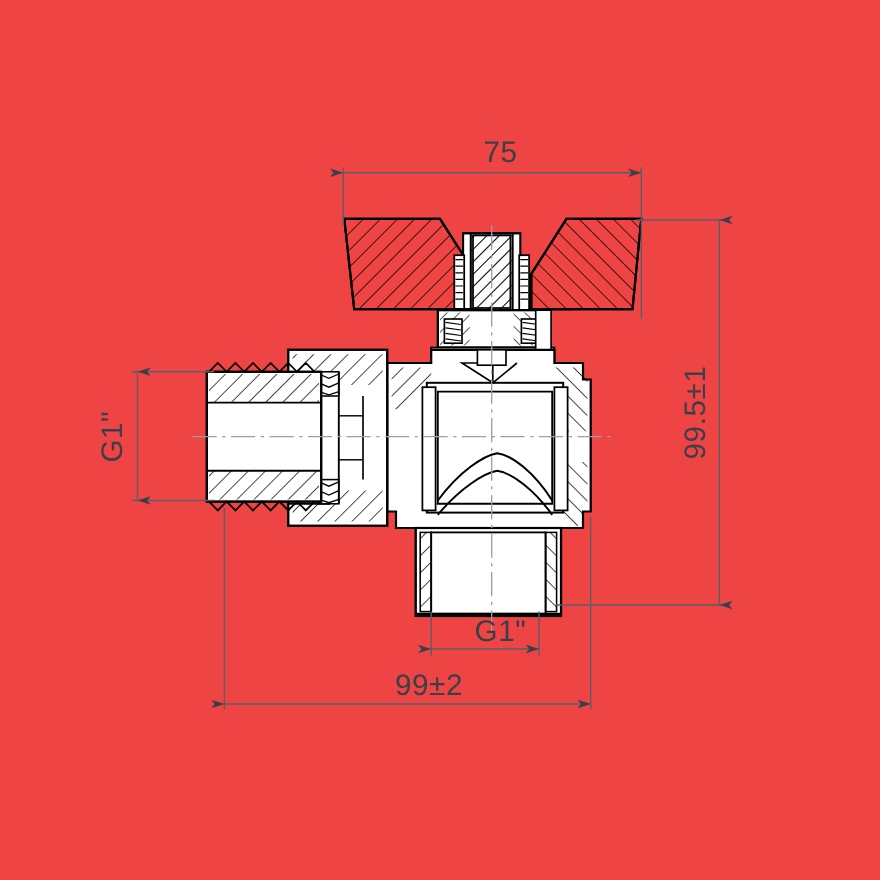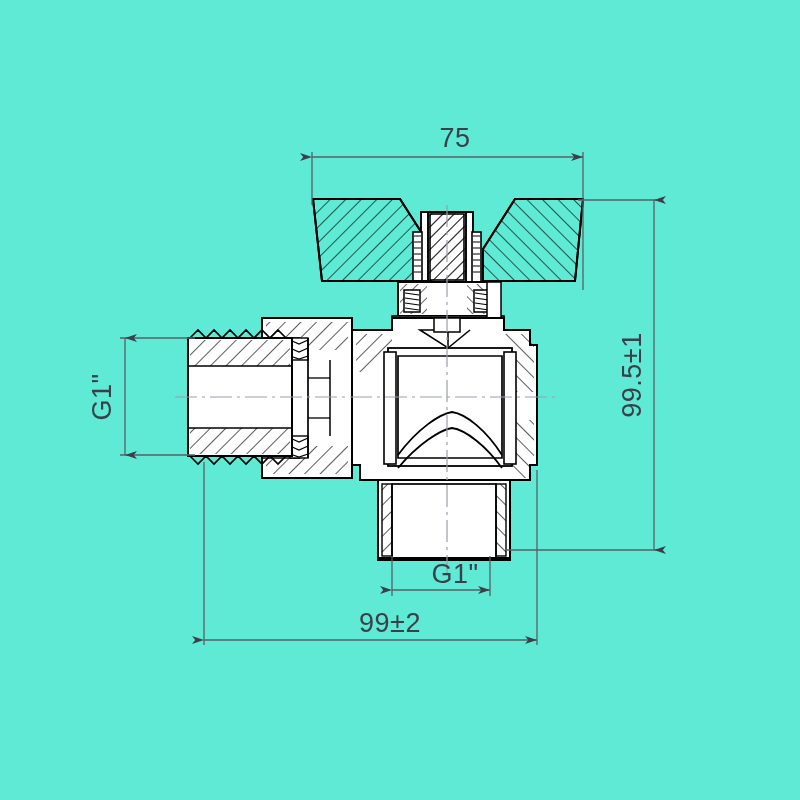--- a/index.html
+++ b/index.html
@@ -8,21 +8,21 @@
     padding: 0;
     background: #ffffff;
   }
   body {
     font-family: "Liberation Sans", sans-serif;
   }
   #canvas-wrap {
     position: relative;
     width: 800px;
     height: 800px;
-    background: #5eead4;
+    background: #ef4444;
     overflow: hidden;
   }
   #drawing-svg {
     position: absolute;
     left: 0;
     top: 0;
     width: 800px;
     height: 800px;
     display: block;
   }

